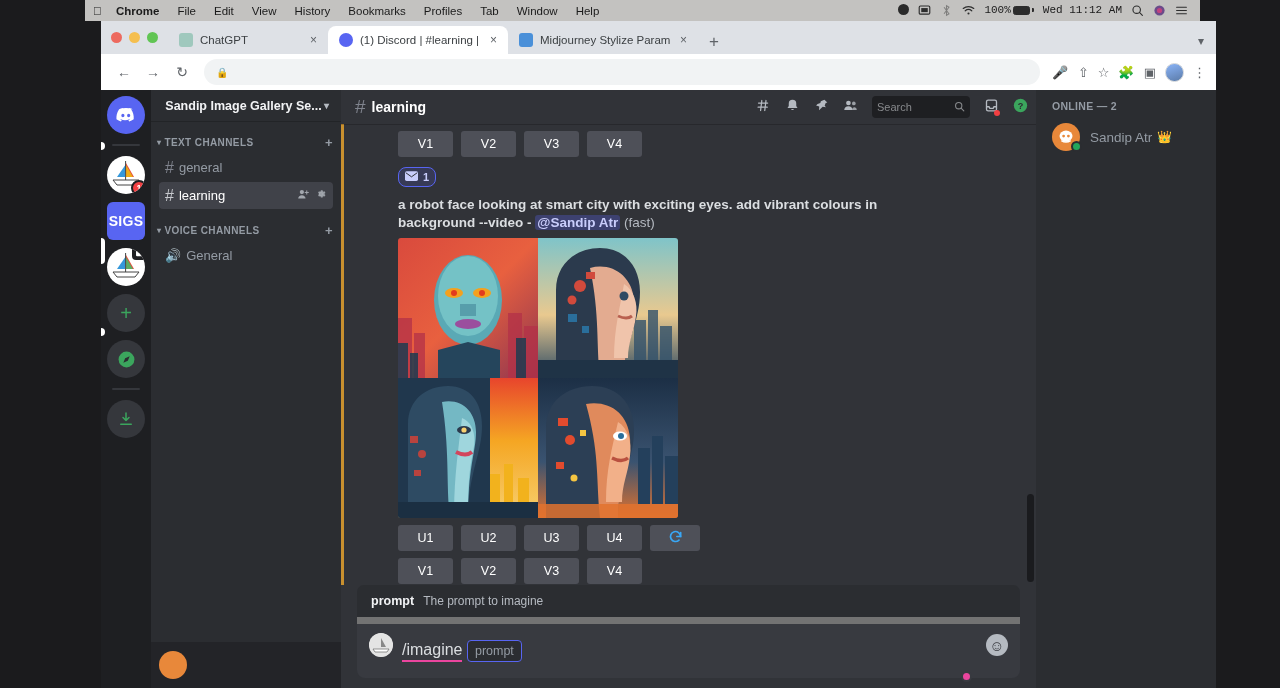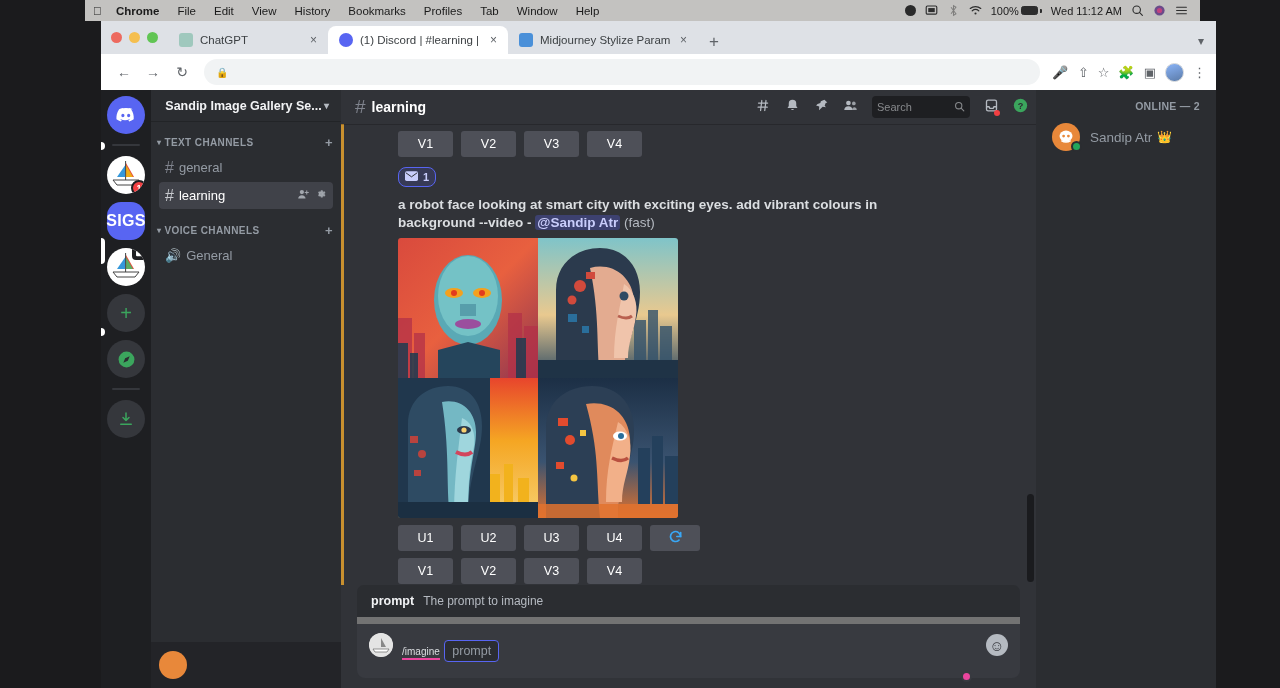--- a/index.html
+++ b/index.html
@@ -13,21 +13,21 @@
 
   
   .macbar {
     position: absolute; left: 85px; top: 0; width: 1115px; height: 21px;
     background: #c3c2c0; display: flex; align-items: center;
     padding: 0 8px; font-size: 11.5px; color: #1a1a1a;
   }
   .macbar .apple { width: 14px; }
   .macbar-item { padding: 0 9px; white-space: nowrap; }
   .macbar-item.bold { font-weight: bold; }
-  .macbar-right { margin-left: auto; display: flex; align-items: center; gap: 9px; padding-right: 4px; }
+  .macbar-right { margin-left: auto; display: flex; align-items: flex-start; gap: 9px; padding-right: 4px; font-family: Liberation Mono, monospace; }
   .macbar-right .mi { display: flex; align-items: center; font-size: 11px; }
   .sbicon { width: 13px; height: 13px; display: inline-block; }
   .dot-rec { width: 11px; height: 11px; border-radius: 50%; background: #2a2a2a; }
   .batt { display:flex; align-items:center; gap:2px; }
   .batt-body { width: 17px; height: 9px; border: 1.4px solid #2d2d2d; border-radius: 2.5px; position: relative; background:#2d2d2d;}
   .batt-cap { width: 2px; height: 4px; background: #2d2d2d; border-radius: 0 1px 1px 0; }
 
   
   .chrome-win { position: absolute; left: 101px; top: 21px; width: 1115px; height: 667px; background: #dee1e6; }
   .tabstrip { height: 33px; position: relative; display: flex; align-items: flex-end; padding-left: 6px; }
@@ -55,21 +55,21 @@
   }
   .tb-right { display: flex; align-items: center; gap: 9px; color: #5f6368; font-size: 13px; padding-left: 4px;}
   .avatar-chrome { width: 19px; height: 19px; border-radius: 50%; background: linear-gradient(160deg,#8ab4f8,#5b7ba8); border:1px solid #cfd3d8;}
 
   
   .discord { position: absolute; left: 0; top: 69px; width: 1115px; height: 598px; background: #313338; display: flex; }
 
   
   .rail { width: 50px; background: #1e1f22; padding-top: 6px; display: flex; flex-direction: column; align-items: center; gap: 8px; position: relative; }
   .guild { width: 38px; height: 38px; border-radius: 50%; background: #313338; display: flex; align-items: center; justify-content: center; position: relative; flex: 0 0 38px;}
-  .guild.sel { border-radius: 14px; background: #5865f2; color: #fff; font-size: 16px; font-weight: bold; letter-spacing: .3px;}
+  .guild.sel { border-radius: 6px; background: #5865f2; color: #fff; font-size: 14px; font-weight: bold; letter-spacing: .3px;}
   .guild.dc { background: #5865f2; }
   .guild.boat { background: #fff; overflow: hidden; }
   .guild.act { background: #35373c; color: #3ba55d; font-size: 20px; }
   .badge-n {
     position: absolute; right: -2px; bottom: -2px; min-width: 16px; height: 16px;
     background: #f23f42; border: 2.5px solid #1e1f22; border-radius: 9px;
     color: #fff; font-size: 9px; font-weight: bold; display: flex; align-items: center; justify-content: center; padding: 0 3px;
   }
   .badge-sc {
     position: absolute; right: -3px; top: -2px; width: 16px; height: 14px;
@@ -135,30 +135,30 @@
 
   .scrollbar { position: absolute; right: 2px; top: 370px; width: 7px; height: 88px; background: #1a1b1e; border-radius: 4px; }
 
   
   .cmdwrap { padding: 0 16px 10px; position: relative; }
   .cmdpop { background: #2b2d31; border-radius: 7px 7px 0 0; padding: 9px 14px; font-size: 12px; color: #b5bac1; border-bottom: 7px solid #737373;}
   .cmdpop b { color: #f2f3f5; font-size: 12.5px; margin-right: 6px;}
   .inputbar { background: #383a40; border-radius: 0 0 8px 8px; min-height: 54px; display: flex; align-items: flex-start; padding: 9px 12px; gap: 9px; position: relative;}
   .inp-av { width: 24px; height: 24px; border-radius: 50%; background: #d9d9d9; flex: 0 0 24px; overflow:hidden;}
   .inp-body { flex: 1; padding-top: 1px;}
-  .slash { font-size: 10px; color: #dbdee1; font-weight: 500; display: inline-block; border-bottom: 2px solid #eb459e; padding-bottom: 1px;}
+  .slash { font-size: 16px; color: #dbdee1; font-weight: 500; display: inline-block; border-bottom: 2px solid #eb459e; padding-bottom: 1px;}
   .argbox { margin-top: 6px; border: 1px solid #5865f2; border-radius: 4px; background: #2b2d31; padding: 3px 7px; display: inline-flex; gap: 8px; font-size: 12.5px; max-width: 520px;}
   .argbox .k { color: #949ba4; }
   .argbox .v { color: #dbdee1; white-space: nowrap; }
   .emoji-btn { width: 22px; height: 22px; border-radius: 50%; background: #b5bac1; color:#383a40; display:flex;align-items:center;justify-content:center; font-size:15px; flex:0 0 22px; margin-top:1px;}
   .reddot { position: absolute; right: 48px; bottom: -4px; width: 11px; height: 11px; border-radius: 50%; background: #eb459e; border:2px solid #383a40;}
 
   
   .members { width: 180px; background: #2b2d31; padding: 10px 8px; }
-  .m-head { font-size: 10.5px; font-weight: bold; color: #949ba4; letter-spacing: .3px; padding: 0 8px 6px; text-align: right; }
+  .m-head { font-size: 10.5px; font-weight: bold; color: #949ba4; letter-spacing: .3px; padding: 0 8px 6px; }
   .m-row { display: flex; align-items: center; gap: 10px; height: 38px; padding: 0 8px; border-radius: 4px; }
   .m-av { width: 28px; height: 28px; border-radius: 50%; position: relative; flex: 0 0 28px; overflow: visible;}
   .m-av .status { position: absolute; right: -2px; bottom: -1px; width: 11px; height: 11px; border-radius: 50%; background: #23a55a; border: 2.5px solid #2b2d31; }
   .m-name { font-size: 13.5px; color: #949ba4; display: flex; align-items: center; gap: 5px; white-space: nowrap;}
   .botbadge { background: #5865f2; color: #fff; font-size: 8.5px; font-weight: bold; border-radius: 3px; padding: 1px 3px; letter-spacing: .2px; display:inline-flex; gap:2px; align-items:center;}
 
   
   .boatsvg { width: 38px; height: 38px; }
 </style>
 </head>

